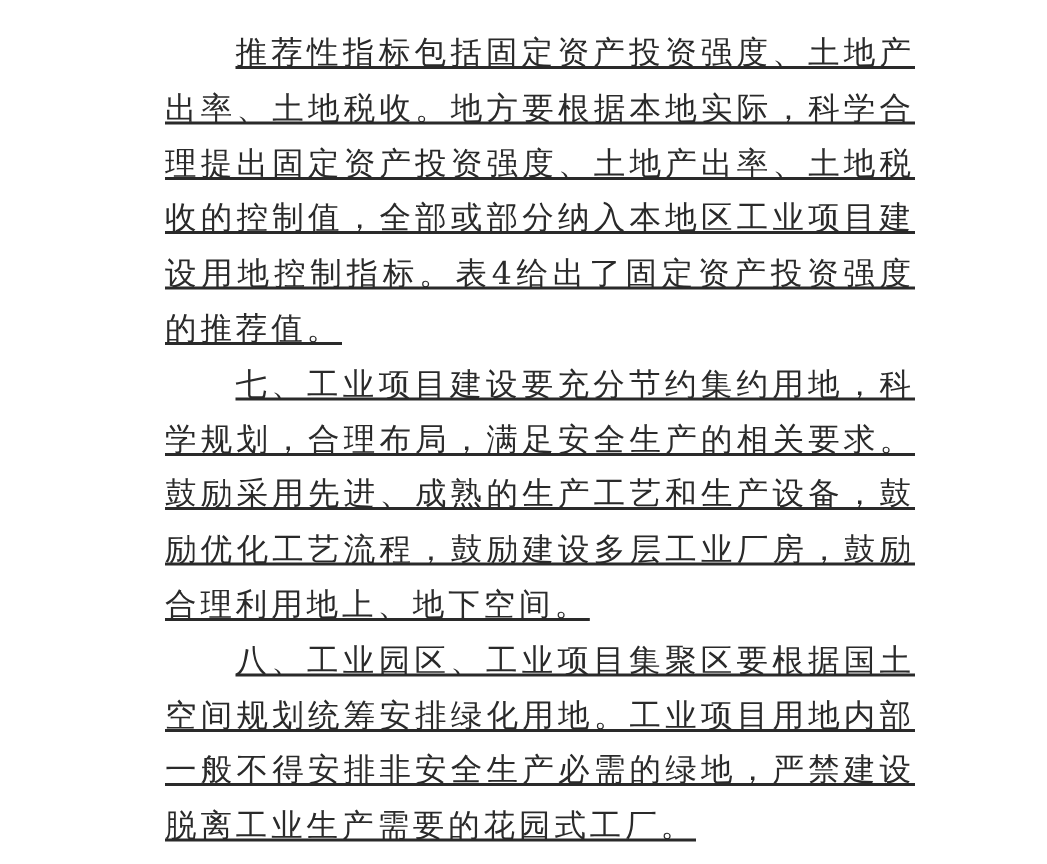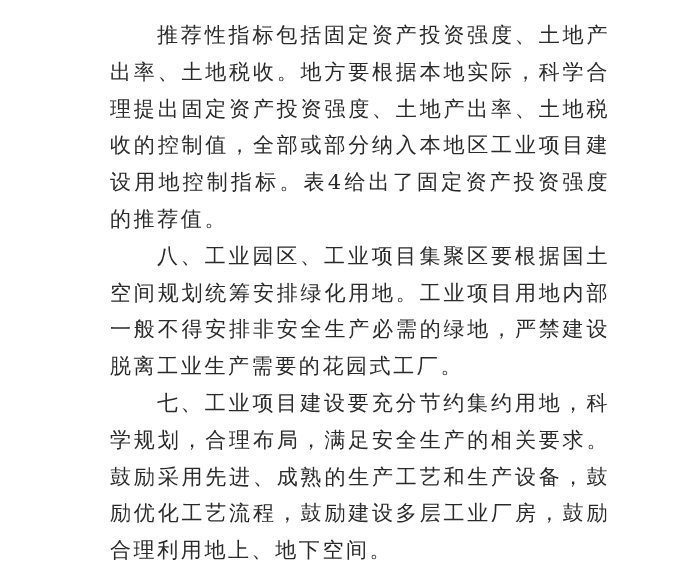--- a/index.html
+++ b/index.html
@@ -23,24 +23,25 @@
       line-height: 36.8px;
       color: #2a2a2a;
       letter-spacing: 2.6px;
     }
     .para {
       margin: 0;
       text-indent: 47px;
       text-align: justify;
       text-align-last: left;
       word-break: break-all;
+      text-decoration: underline;
     }
   </style>
 </head>
 <body>
 
 <div class="page">
   <p class="para">推荐性指标包括固定资产投资强度、土地产出率、土地税收。地方要根据本地实际，科学合理提出固定资产投资强度、土地产出率、土地税收的控制值，全部或部分纳入本地区工业项目建设用地控制指标。表4给出了固定资产投资强度的推荐值。</p>
+  <p class="para">七、工业项目建设要充分节约集约用地，科学规划，合理布局，满足安全生产的相关要求。鼓励采用先进、成熟的生产工艺和生产设备，鼓励优化工艺流程，鼓励建设多层工业厂房，鼓励合理利用地上、地下空间。</p>
   <p class="para">八、工业园区、工业项目集聚区要根据国土空间规划统筹安排绿化用地。工业项目用地内部一般不得安排非安全生产必需的绿地，严禁建设脱离工业生产需要的花园式工厂。</p>
-  <p class="para">七、工业项目建设要充分节约集约用地，科学规划，合理布局，满足安全生产的相关要求。鼓励采用先进、成熟的生产工艺和生产设备，鼓励优化工艺流程，鼓励建设多层工业厂房，鼓励合理利用地上、地下空间。</p>
   <p class="para">九、工业项目竣工、投产、达产验收时，未达到《控制指标》要求的，地方相关主管部门要根据各自职责，依据合同约定追究违约责任。</p>
 
 </div>
 
 </body></html>

